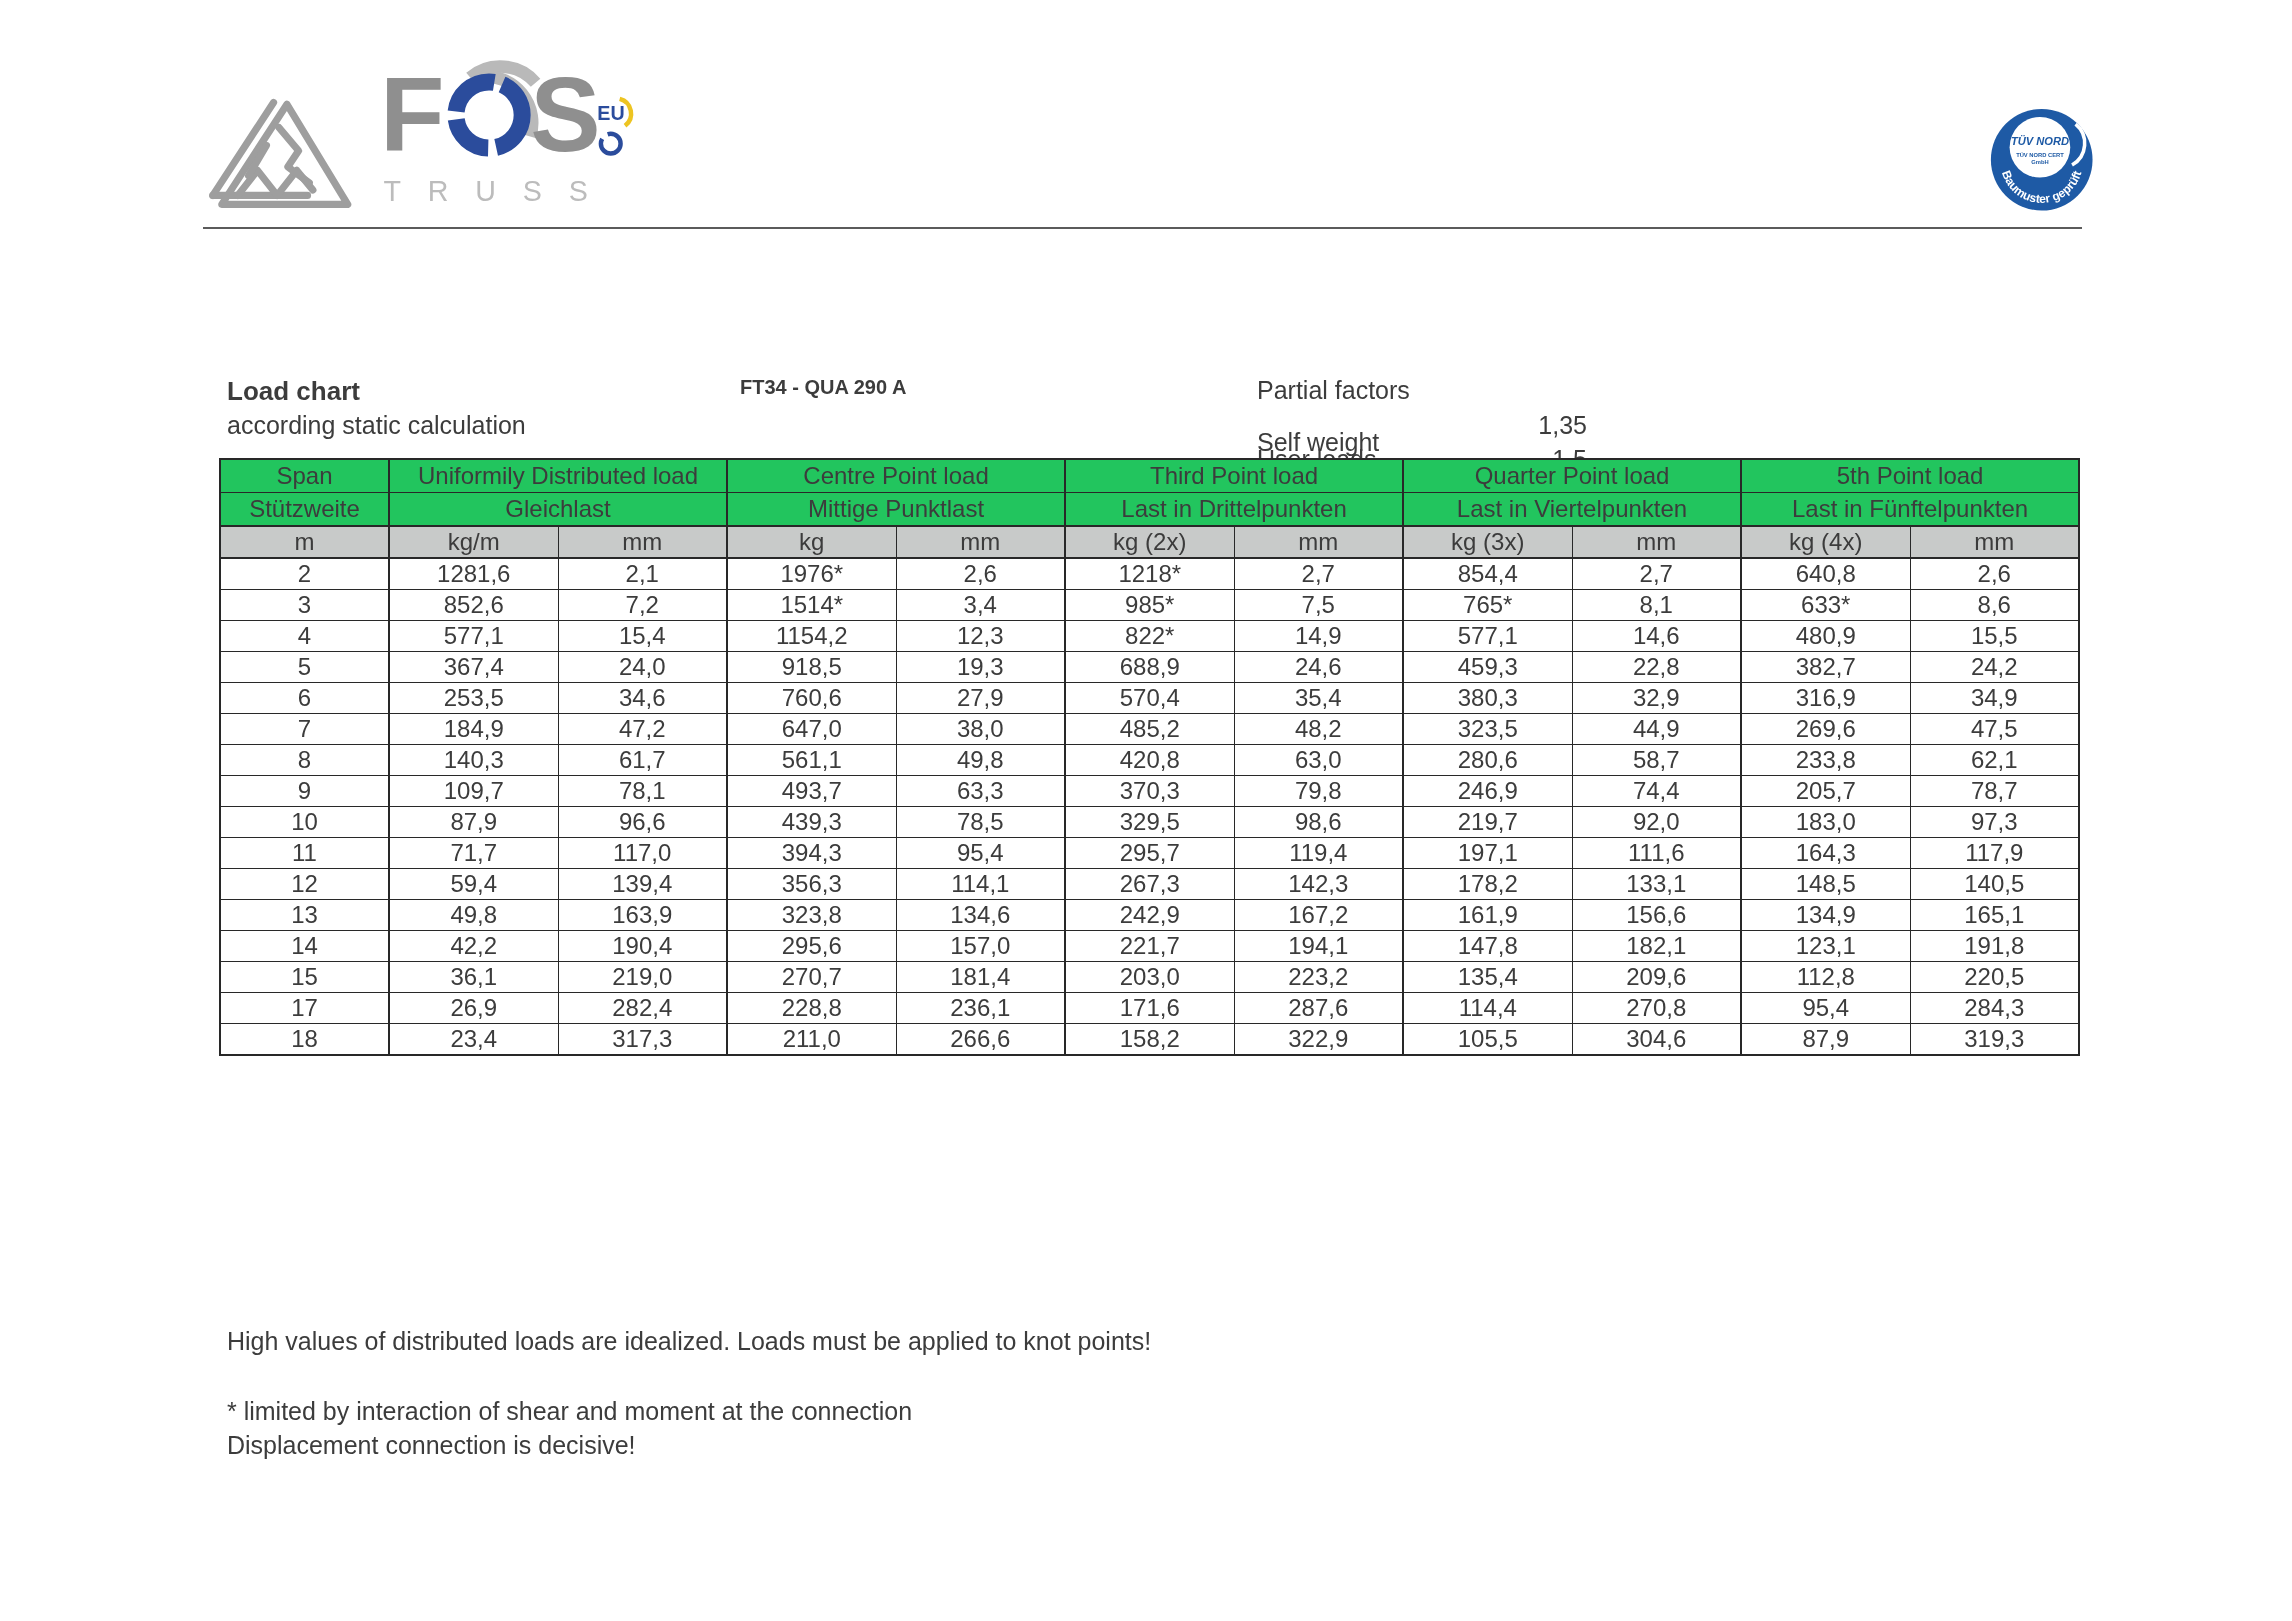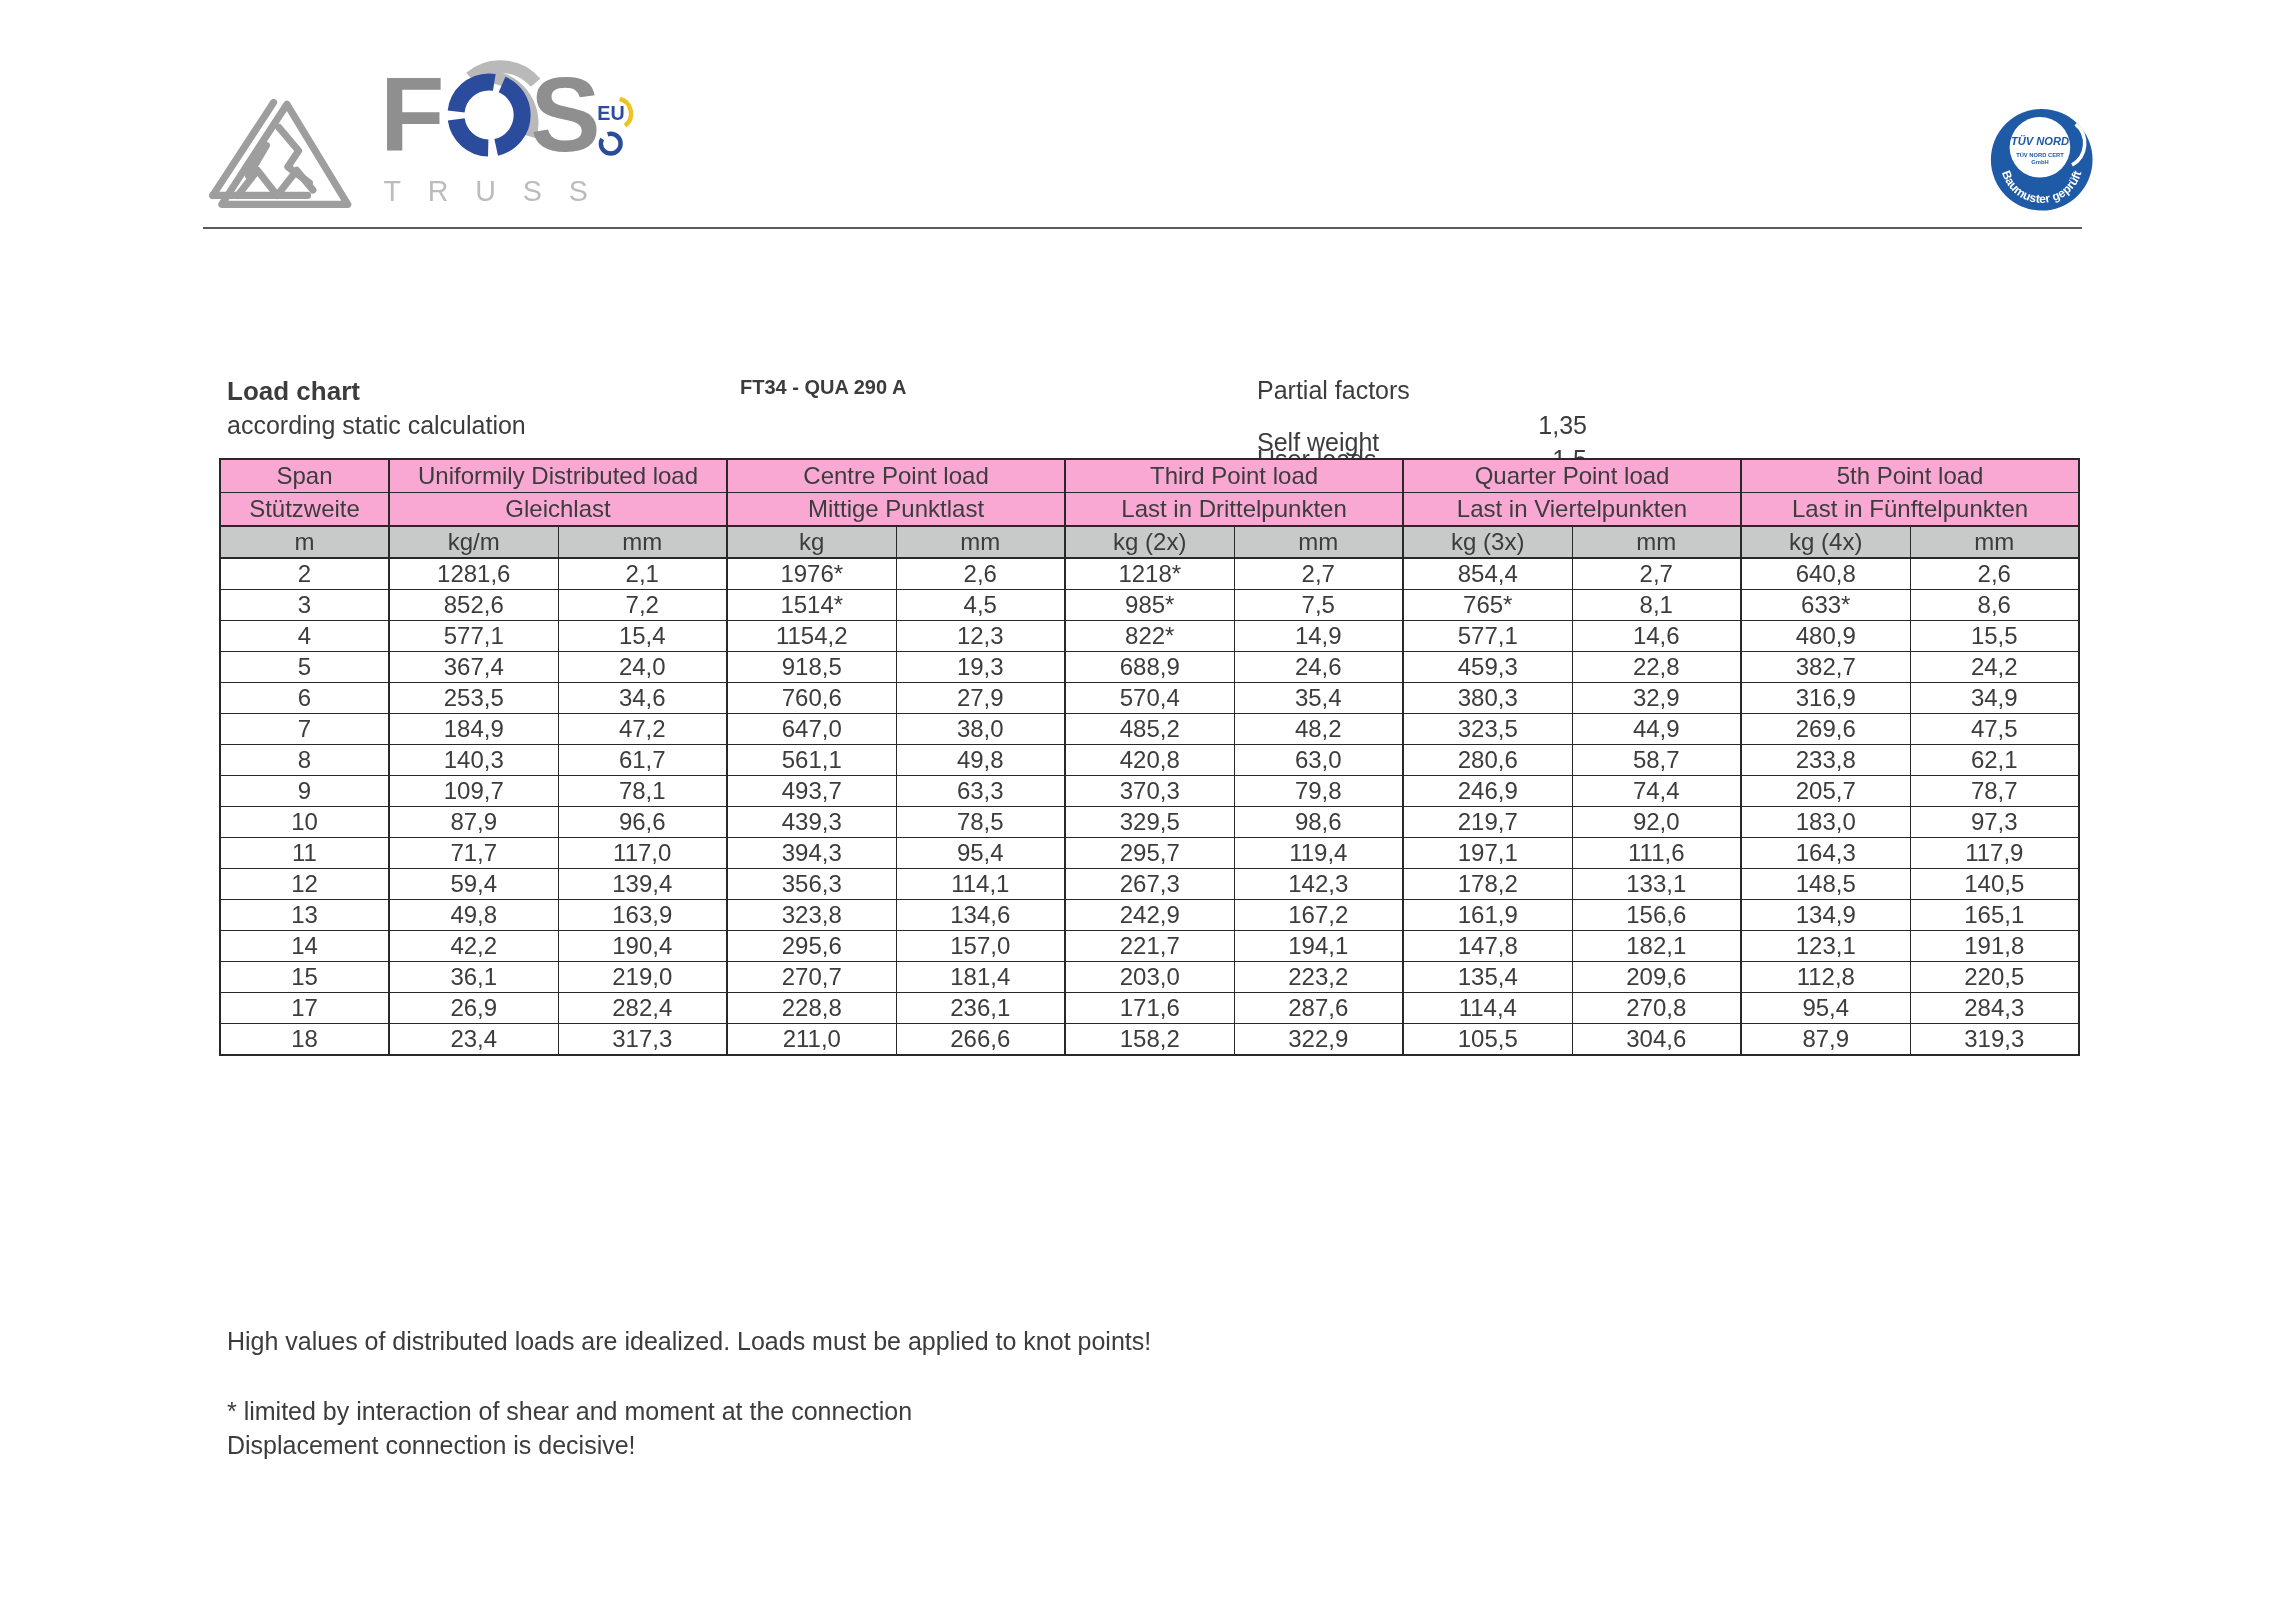--- a/index.html
+++ b/index.html
@@ -33,21 +33,21 @@
     border:1.8px solid #282828;
     padding:0;
     text-align:center;
     vertical-align:middle;
     font-size:24px;
     font-weight:normal;
     color:#3c3c3c;
     white-space:nowrap;
     overflow:hidden;
   }
-  .load thead tr.hdr th { height:32px; background:#f9a8d4; }
+  .load thead tr.hdr th { height:32px; background:#22c55e; }
   .load thead tr.units td { height:30px; background:#c8cac9; border-top:2.7px solid #282828; border-bottom:2.7px solid #282828; }
   .load tbody td { height:30px; background:#ffffff; }
   .load .gs { border-left:2.7px solid #282828; }
 
   .f1 { left:227px; top:1279px; }
   .f2 { left:227px; top:1349px; }
   .f3 { left:227px; top:1383px; }
 </style>
 </head>
 <body>
@@ -163,21 +163,21 @@
             <td class="gs">854,4</td>
             <td>2,7</td>
             <td class="gs">640,8</td>
             <td>2,6</td>
           </tr>
           <tr>
             <td>3</td>
             <td class="gs">852,6</td>
             <td>7,2</td>
             <td class="gs">1514*</td>
-            <td>4,5</td>
+            <td>3,4</td>
             <td class="gs">985*</td>
             <td>7,5</td>
             <td class="gs">765*</td>
             <td>8,1</td>
             <td class="gs">633*</td>
             <td>8,6</td>
           </tr>
           <tr>
             <td>4</td>
             <td class="gs">577,1</td>

